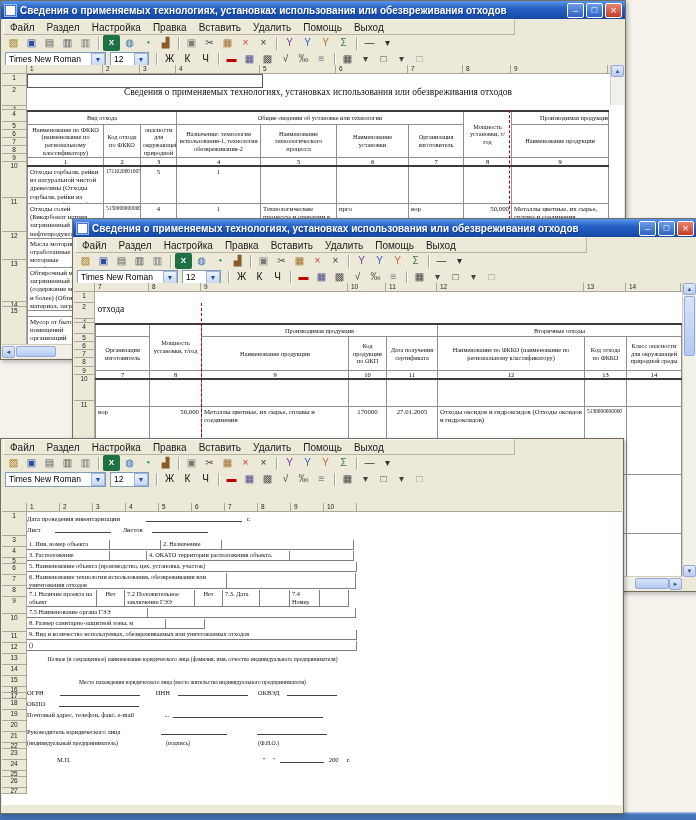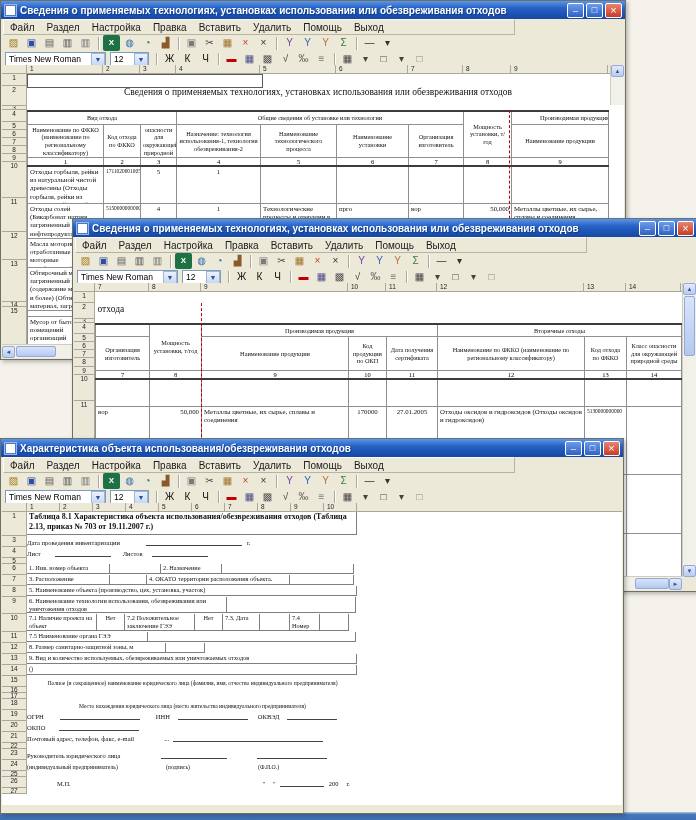--- a/index.html
+++ b/index.html
@@ -648,29 +648,20 @@
     <span class="sbtn ar-d" style="margin-top:auto"></span>
   </div>
   <div class="hscroll" style="bottom:1px;width:608px">
     <span class="sbtn ar-l"></span>
     <span class="sthumb" style="width:34px;height:11px;margin-left:auto"></span>
     <span class="sbtn ar-r"></span>
   </div>
 </div>
 
 <div class="window" style="left:0;top:438px;width:622px;height:374px;z-index:3">
-  <div class="titlebar">
-    <span class="wicon"></span>
-    <span class="ttext">Характеристика объекта использования/обезвреживания отходов</span>
-    <span class="wbtns">
-      <span class="wb min"></span>
-      <span class="wb max"></span>
-      <span class="wb close"></span>
-    </span>
-  </div>
   <div class="menubar">
     <span class="mi">Файл</span>
     <span class="mi">Раздел</span>
     <span class="mi">Настройка</span>
     <span class="mi">Правка</span>
     <span class="mi">Вставить</span>
     <span class="mi">Удалить</span>
     <span class="mi">Помощь</span>
     <span class="mi">Выход</span>
   </div>
@@ -767,23 +758,20 @@
           <div class="lcell" style="height: 11px; line-height: 8px;">21</div>
           <div class="lcell" style="height: 6px; line-height: 6px;">22</div>
           <div class="lcell" style="height: 11px; line-height: 8px;">23</div>
           <div class="lcell" style="height: 11px; line-height: 8px;">24</div>
           <div class="lcell" style="height: 6px; line-height: 6px;">25</div>
           <div class="lcell" style="height: 11px; line-height: 8px;">26</div>
           <div class="lcell" style="height: 6px; line-height: 6px;">27</div>
         </div>
       <div class="gridwrap">
         <div class="form">
-          <div class="frow" style="height:24px">
-              <div class="bx bold" style="width:331px">Таблица 8.1 Характеристика объекта использования/обезвреживания отходов (Таблица 2.13, приказ № 703 от 19.11.2007 г.)</div>
-            </div>
           <div class="frow tx" style="height:11px">
             <span>Дата проведения инвентаризации</span>
             <span class="ul" style="width:96px;margin-left:26px"></span>
             <span style="margin-left:5px">г.</span>
           </div>
           <div class="frow tx" style="height:11px">
             <span>Лист</span>
             <span class="ul" style="width:56px;margin-left:14px"></span>
             <span style="margin-left:12px">Листов</span>
             <span class="ul" style="width:56px;margin-left:10px"></span>

